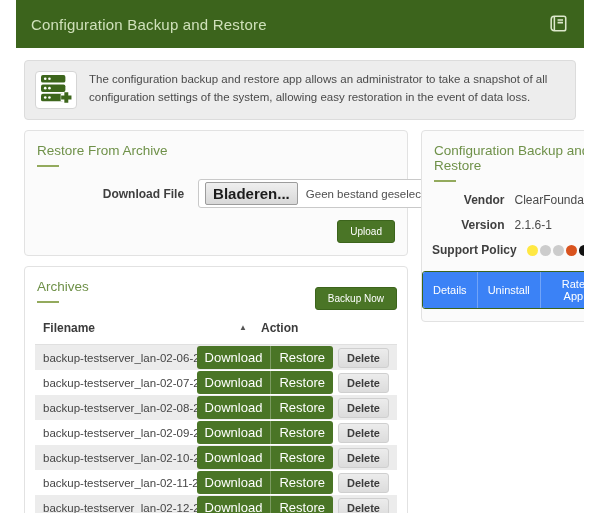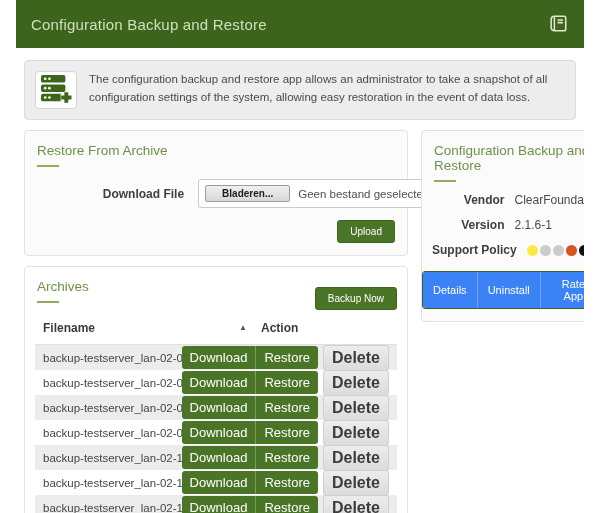--- a/index.html
+++ b/index.html
@@ -51,21 +51,21 @@
   .form-label {
     flex:0 0 45%; text-align:right; padding-right:14px; font-size:12px;
     font-weight:700; color:#3f3f3f;
   }
   .file-input {
     flex:1; background:#fff; border:1px solid #c9c9c9; border-radius:3px;
     padding:4px 6px; display:flex; align-items:center; gap:8px; height:29px; cursor:pointer;
   }
   .browse-btn {
     background:linear-gradient(#efefef,#d8d8d8); border:1px solid #9c9c9c; border-radius:2px;
-    font-size:10px; font-weight:700; color:#1c1c1c; padding:2px 16px; cursor:pointer;
+    font-size:15px; font-weight:700; color:#1c1c1c; padding:2px 7px; cursor:pointer;
     font-family:"Liberation Sans", sans-serif;
   }
   .file-status { font-size:11.5px; color:#4f4f4f; white-space:nowrap; }
   .upload-row { text-align:right; padding:12px; }
 
   .btn-green {
     display:inline-block; background:#4a7526; border:1px solid #3c641c; color:#fff;
     font-size:10px; padding:5px 12px; border-radius:3px; cursor:pointer;
     font-family:"Liberation Sans", sans-serif;
   }
@@ -105,21 +105,21 @@
   .arow-actions { flex:0 0 auto; display:flex; align-items:center; }
   .mini-group { display:inline-flex; border-radius:3px; overflow:hidden; }
   .mini-green {
     background:#4a7526; color:#fff; border:none; font-size:13px; padding:4px 8px;
     border-right:1px solid rgba(255,255,255,.28); cursor:pointer;
     font-family:"Liberation Sans", sans-serif;
   }
   .mini-green:last-child { border-right:none; }
   .mini-gray {
     background:linear-gradient(#ececec,#dcdcdc); color:#3c3c3c; border:1px solid #cfcfcf;
-    font-size:16px; font-weight:700; padding:3px 8px; border-radius:3px; margin-left:5px;
+    font-size:11px; font-weight:700; padding:3px 8px; border-radius:3px; margin-left:5px;
     cursor:pointer; font-family:"Liberation Sans", sans-serif;
   }
 </style>
 </head>
 <body>
 
 <div id="screen">
 
   <div class="topbar">
     <span class="topbar-title">Configuration Backup and Restore</span>

